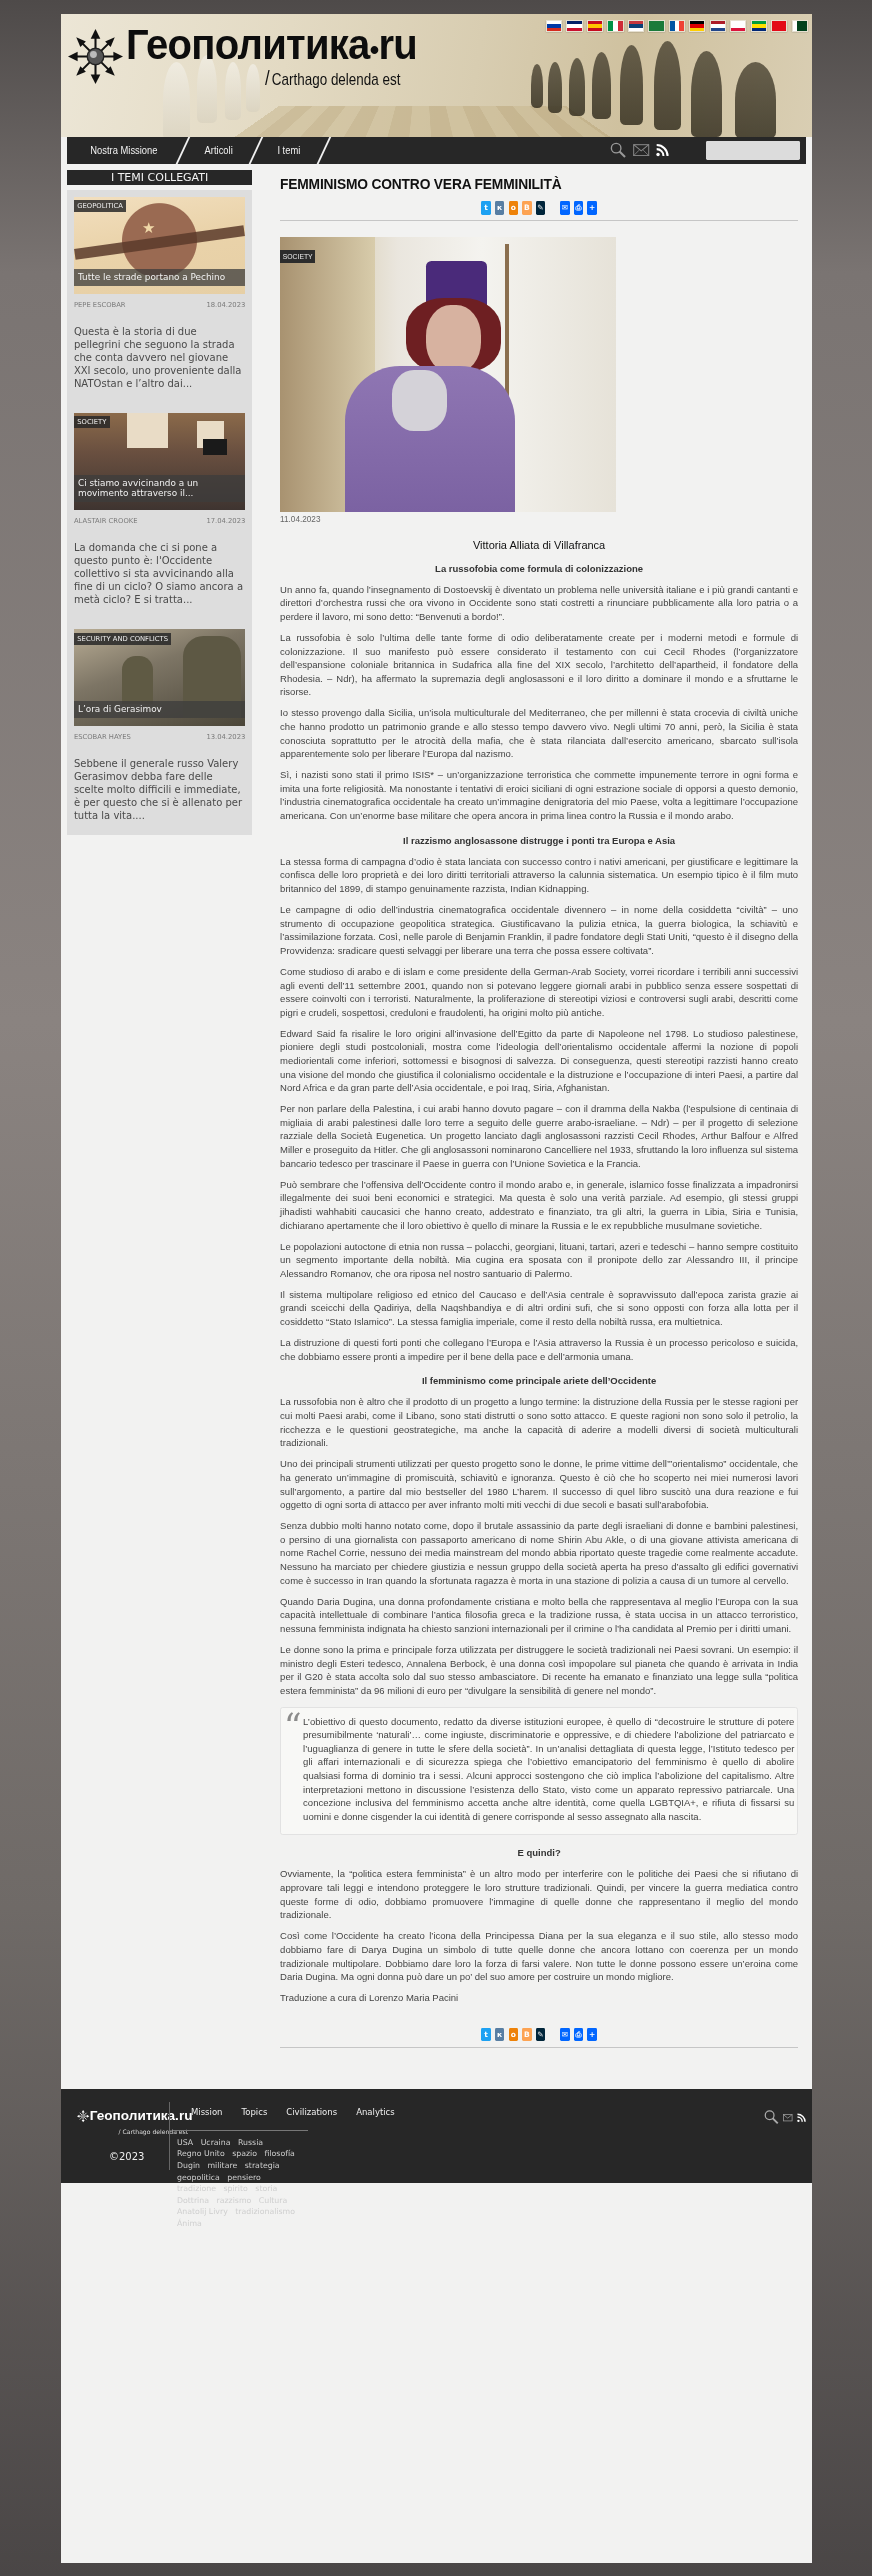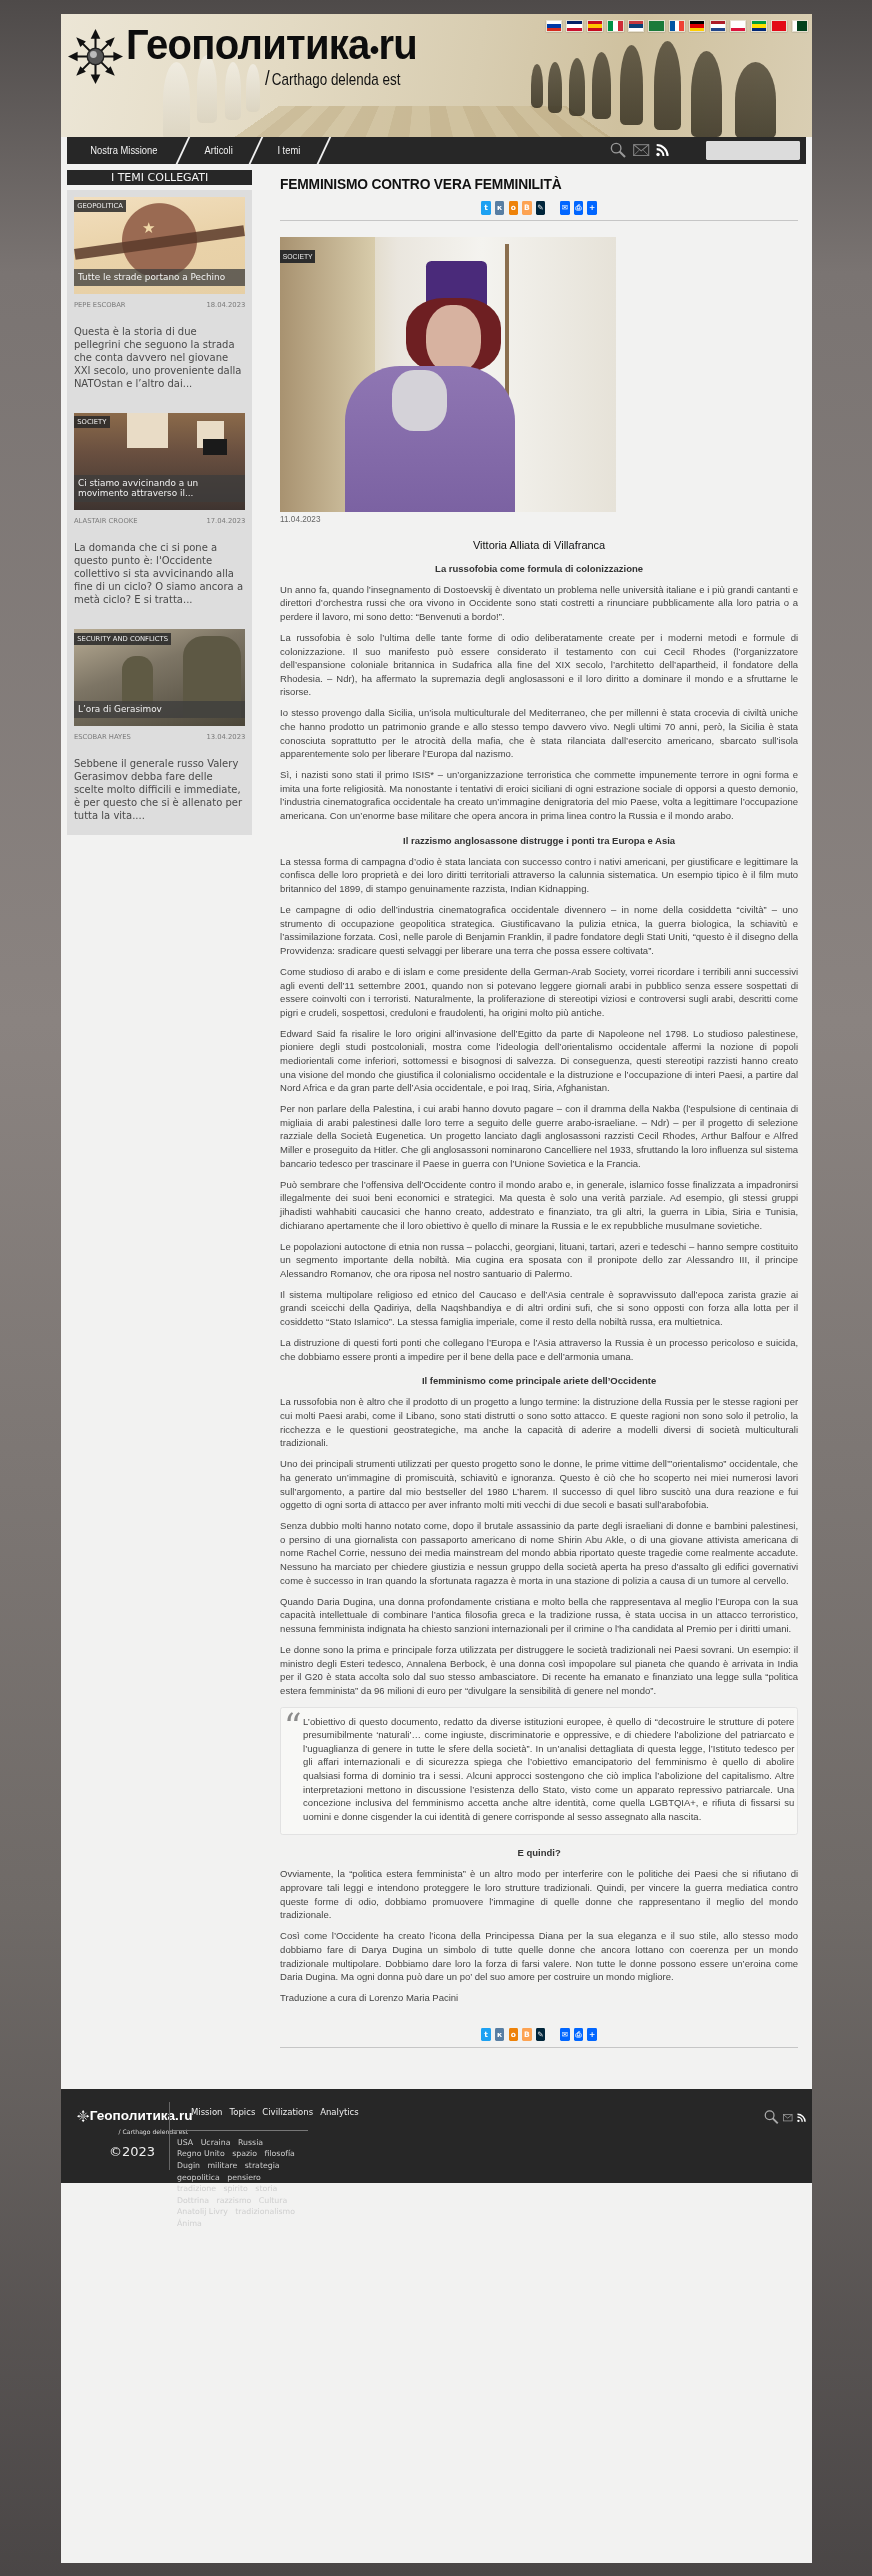--- a/index.html
+++ b/index.html
@@ -135,23 +135,23 @@
   }
   .quote-mark { position: absolute; left: 2.7px; top: 0; font-size: 35px; color: #8b8b8b; font-family: "DejaVu Serif", serif; line-height: 38px; }
   .share.bottom { margin-top: 23px; }
   
   .footer {
     background: #272727; height: 94px; margin-top: 41px; position: relative; color: #eee;
   }
   .f-logo { position: absolute; left: 16.4px; top: 19px; }
   .f-logo-text { font-family: "Liberation Sans", sans-serif; font-weight: bold; font-size: 13.6px; color: #fff; margin-left: 12.3px; }
   .f-tag { font-size: 6.1px; color: #ddd; position: absolute; left: 41px; top: 20px; white-space: nowrap; }
-  .f-copy { position: absolute; left: 48px; top: 55px; font-size: 13px; color: #eee; }
+  .f-copy { position: absolute; left: 48px; top: 62px; font-size: 10px; color: #eee; }
   .f-divider { position: absolute; left: 108px; top: 13.6px; width: 0.7px; height: 68px; background: #666; }
-  .f-nav { position: absolute; left: 130px; top: 17.7px; display: flex; gap: 7px; font-size: 8.5px; }
+  .f-nav { position: absolute; left: 130px; top: 17.7px; display: flex; gap: 19px; font-size: 8.5px; }
   .f-nav span { cursor: pointer; }
   .f-hr { position: absolute; left: 112px; top: 41px; width: 135px; height: 0.7px; background: #777; }
   .f-tags { position: absolute; left: 116px; top: 48px; width: 129px; display: flex; flex-wrap: wrap; column-gap: 7.5px; font-size: 7.8px; color: #cfcfcf; line-height: 11.6px; }
   .f-tags span { cursor: pointer; }
   .f-icons { position: absolute; right: 5.5px; top: 20.4px; display: flex; gap: 4.1px; align-items: center; }
 </style>
 </head>
 <body>
 
 <div class="page">

